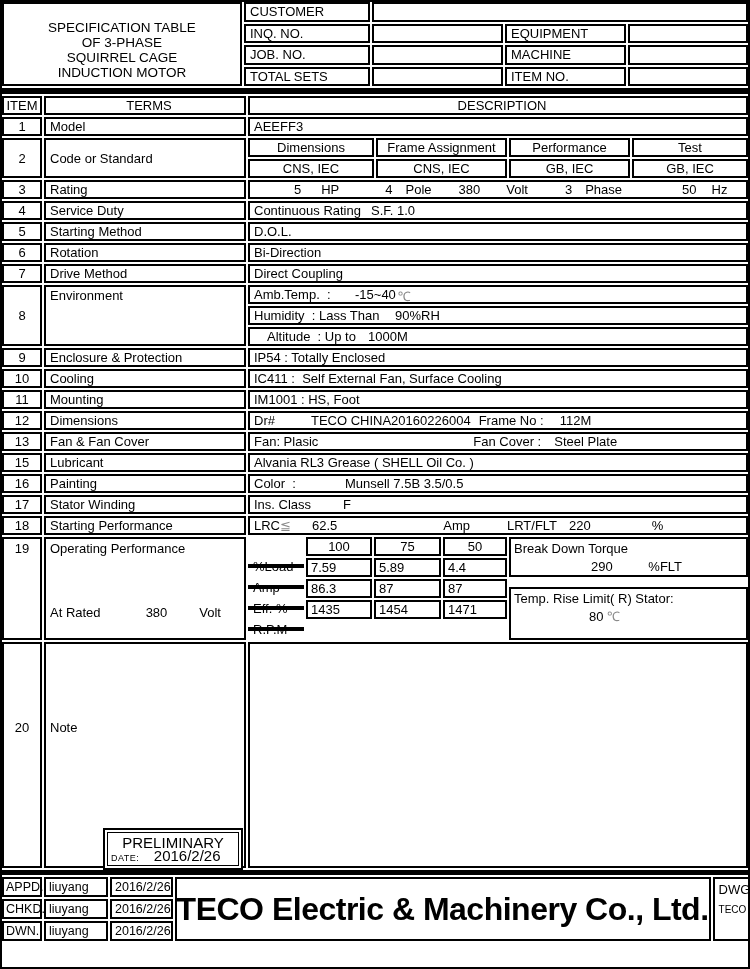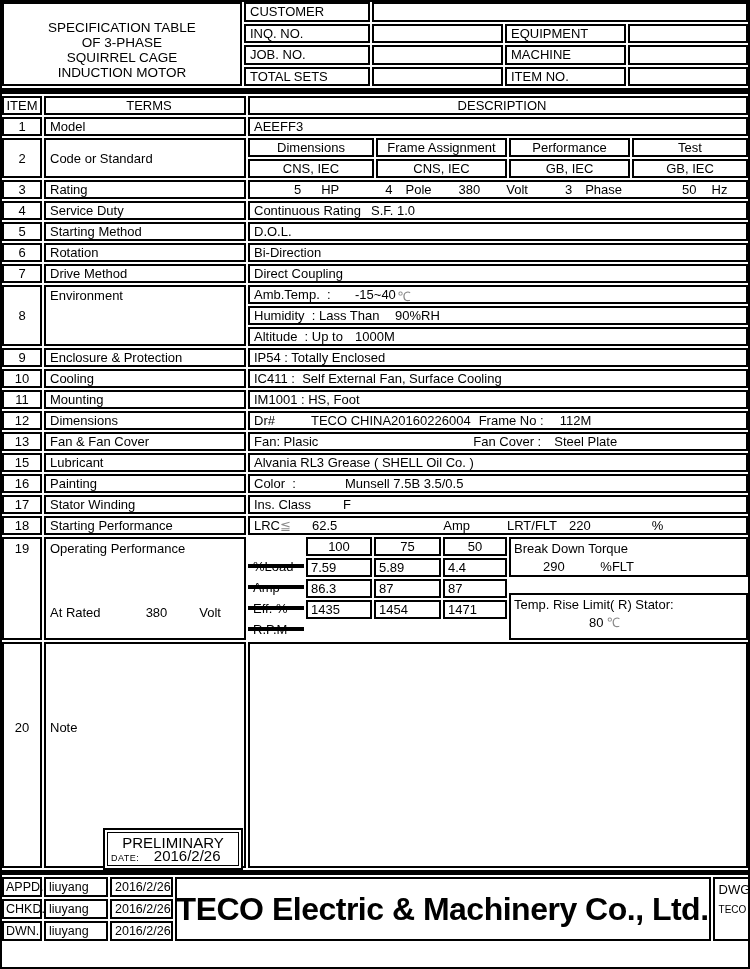--- a/index.html
+++ b/index.html
@@ -35,21 +35,21 @@
   .ws { white-space:pre; }
   .lbl99 { display:inline-block; width:99px; white-space:pre; }
   .lbl117 { display:inline-block; width:117px; white-space:pre; }
   .light { color:#8a8a8a; }
   .topalign { align-items:flex-start; padding-top:2px; }
   
   .l19 { width:56px; padding-left:3px;margin-top:27px; }
   .w1{width:66px;} .w2{width:67px;} .w3{width:64px;}
   .vcen { justify-content:center; padding-left:0; }
   .vleft { padding-left:3px; }
-  .right19 { flex:1; display:flex; flex-direction:column; gap:16px; }
+  .right19 { flex:1; display:flex; flex-direction:column; gap:10px; }
   .bdt { height:40px; padding:1px 3px; line-height:18px; }
   .temp { flex:1; padding:1px 3px; line-height:18px; }
   .terms19 { position:relative; display:block; padding-top:2px; padding-left:4px; }
   .at-rated { position:absolute; top:66px; left:4px; }
   .ar-l { display:inline-block; width:92px; }
   .ar-v { display:inline-block; width:50px; }
   
   .row20 { position:relative; }
   .pad76 { align-items:flex-start; padding-top:76px; }
   .prelim { position:absolute; left:101px; bottom:-2px; width:140px; height:42px;
@@ -194,21 +194,21 @@
     <div class="stack">
       <div class="c srow" style="padding-left:4px">
         <span class="lbl99">Amb.Temp.  :</span>
         <span>-15~40</span>
         <span class="light">℃</span>
       </div>
       <div class="c srow" style="padding-left:4px">
         <span class="lbl99" style="width:139px">Humidity  : Lass Than</span>
         <span>90%RH</span>
       </div>
-      <div class="c srow" style="padding-left:4px">
+      <div class="c srow" style="padding-left:17px">
         <span class="lbl99">Altitude  : Up to</span>
         <span>1000M</span>
       </div>
     </div>
   </div>
 
   <div class="trow">
     <div class="c ci h19">9</div>
     <div class="c ct h19">Enclosure &amp; Protection</div>
     <div class="c cd h19">IP54 : Totally Enclosed</div>
@@ -320,21 +320,21 @@
           <div class="c l19">R.P.M</div>
           <div class="c w1 vleft">1435</div>
           <div class="c w2 vleft">1454</div>
           <div class="c w3 vleft">1471</div>
         </div>
       </div>
       <div class="right19">
         <div class="c bdt">
           <div>Break Down Torque</div>
           <div>
-            <span style="margin-left:29px">290</span>
+            <span style="margin-left:77px">290</span>
             <span style="margin-left:32px">%FLT</span>
           </div>
         </div>
         <div class="c temp">
           <div>Temp. Rise Limit( R) Stator:</div>
           <div>
             <span style="margin-left:75px">80</span>
             <span class="light">℃</span>
           </div>
         </div>

